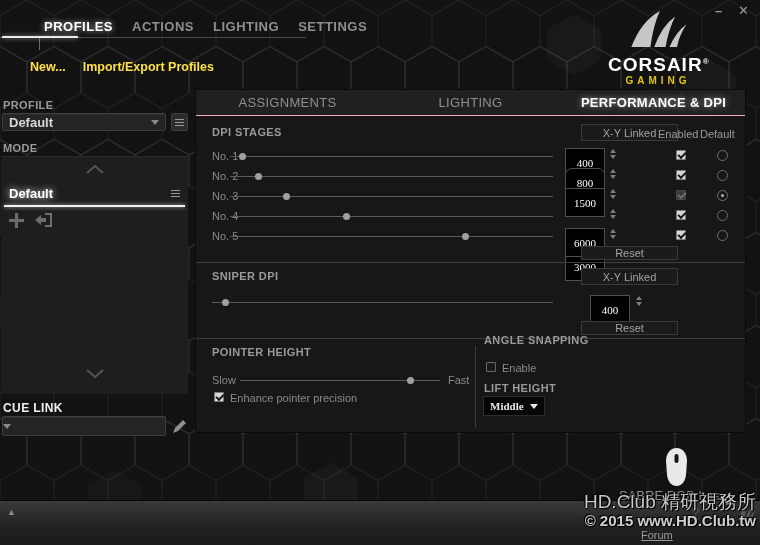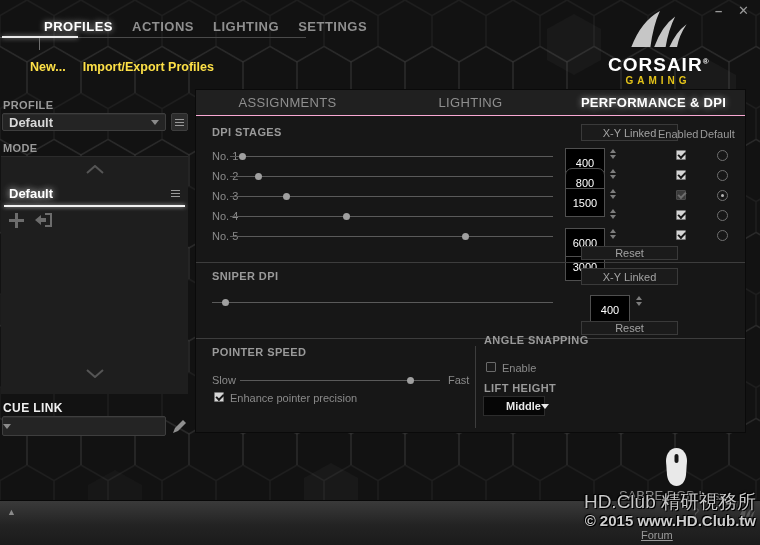--- a/index.html
+++ b/index.html
@@ -57,21 +57,21 @@
   .tab.active { color:#fff; font-weight:bold; text-shadow:0 0 6px rgba(255,255,255,.6); }
 
   .sec-title { position:absolute; font-size:11px; font-weight:bold; color:#9a9a9a; letter-spacing:.4px; }
   .btn { position:absolute; background:#1b1b1b; border:1px solid #3a3a3a; color:#a3a3a3; font-size:11px; text-align:center; cursor:pointer; font-family:inherit;margin-left:16px; }
   .col-hdr { position:absolute; font-size:11px; color:#9a9a9a; width:45px; }
 
   .row { position:relative; height:20px; }
   .row-lbl { position:absolute; left:16px; top:4px; font-size:11px; color:#8a8a8a; }
   .track { position:absolute; height:1px; background:#5a5a5a; top:10px; }
   .handle { position:absolute; width:7px; height:7px; border-radius:50%; background:#a0a0a0; top:7px; cursor:pointer; }
-  .val { position:absolute; width:40px; height:29px; background:#000; border:1px solid #4f4f4f; color:#fff; font-size:11px; text-align:center; font-family:Liberation Sans, sans-serif; padding:0; }
+  .val { position:absolute; width:40px; height:29px; background:#000; border:1px solid #4f4f4f; color:#fff; font-size:11px; text-align:center; font-family:Liberation Serif, serif; padding:0; }
   .spin { position:absolute; display:flex; flex-direction:column; gap:2px; cursor:pointer; }
   .spin i { width:0; height:0; border-left:3px solid transparent; border-right:3px solid transparent; display:block; }
   .spin .up { border-bottom:4px solid #7d7d7d; }
   .spin .dn { border-top:4px solid #7d7d7d; }
 
   .cb { position:absolute; width:10px; height:10px; background:#d6d6d6; border:1px solid #7a7a7a; border-radius:1px; cursor:pointer; }
   .cb.checked::after { content:""; position:absolute; left:1px; top:1px; width:6px; height:3px;
                        border-left:2px solid #181818; border-bottom:2px solid #181818; transform:rotate(-45deg); }
   .cb.locked { background:#3a3a3a; border-color:#4a4a4a; }
   .cb.locked::after { border-color:#6e6e6e; }
@@ -81,21 +81,21 @@
   .radio { position:absolute; width:11px; height:11px; border:1px solid #6f6f6f; border-radius:50%; cursor:pointer; }
   .radio.selected::after { content:""; position:absolute; left:3px; top:3px; width:3px; height:3px; border-radius:50%; background:#b5b5b5; }
 
   .divider-h { position:absolute; left:0; right:0; height:1px; background:#3d3d3d; }
   .divider-v { position:absolute; width:1px; background:#3d3d3d; }
 
   .small-lbl { position:absolute; font-size:11px; color:#8a8a8a; }
 
   .lift-dd { position:absolute; left:287px; top:306px; width:62px; height:20px; background:#060606; border:1px solid #2c2c2c;
              display:flex; align-items:center; cursor:pointer; }
-  .lift-dd .txt { flex:1; padding-left:22px; font-size:11px; font-weight:bold; color:#eaeaea; }
+  .lift-dd .txt { flex:1; padding-left:6px; font-size:11px; font-weight:bold; color:#eaeaea;font-family:Liberation Serif, serif; }
   .lift-dd .caret { border-top-color:#e8e8e8; }
 
   
   .device { position:absolute; z-index:2; }
   .device-name { position:absolute; left:600px; top:488px; width:150px; text-align:center; font-size:13px; color:#8f8f8f; z-index:2; }
   .bottombar { position:absolute; left:0; top:500px; width:760px; height:45px; z-index:1;
                background:linear-gradient(#3a3a3a,#232323 55%,#1b1b1b); border-top:1px solid #080808; }
   .bar-expand { position:absolute; left:7px; top:6px; font-size:9px; color:#8a8a8a; cursor:pointer; }
   .bar-help { position:absolute; left:692px; top:4px; font-size:13px; color:#555; cursor:pointer; }
   .bar-sails { position:absolute; left:738px; top:3px; cursor:pointer; }
@@ -283,21 +283,21 @@
   <div class="track" style="left:16px; width:341px; top:212px;"></div>
   <div class="handle" style="top: 209px; left: 26px;" id="sniper-handle"></div>
   <input class="val" style="left: 394px; top: 205px;" value="400">
   <div class="spin" style="left:440px; top:206px;">
       <i class="up"></i>
       <i class="dn"></i>
     </div>
   <button class="btn" style="left:369px; top:231px; width:97px; height:14px; line-height:12px;">Reset</button>
   <div class="divider-h" style="top:248px;"></div>
 
-  <div class="sec-title" style="left:16px; top:256px;">POINTER SPEED</div>
+  <div class="sec-title" style="left:16px; top:256px;">POINTER HEIGHT</div>
   <div class="small-lbl" style="left:16px; top:284px;">Slow</div>
   <div class="track" style="left:44px; width:200px; top:290px;"></div>
   <div class="handle" style="top: 287px; left: 211px;" id="pointer-handle"></div>
   <div class="small-lbl" style="left:252px; top:284px;">Fast</div>
   <div class="cb checked" style="left:18px; top:302px;" id="enhance-cb"></div>
   <div class="small-lbl" style="left:34px; top:302px;">Enhance pointer precision</div>
 
   <div class="divider-v" style="left:279px; top:256px; height:82px;"></div>
 
   <div class="sec-title" style="left:288px; top:244px;">ANGLE SNAPPING</div>

